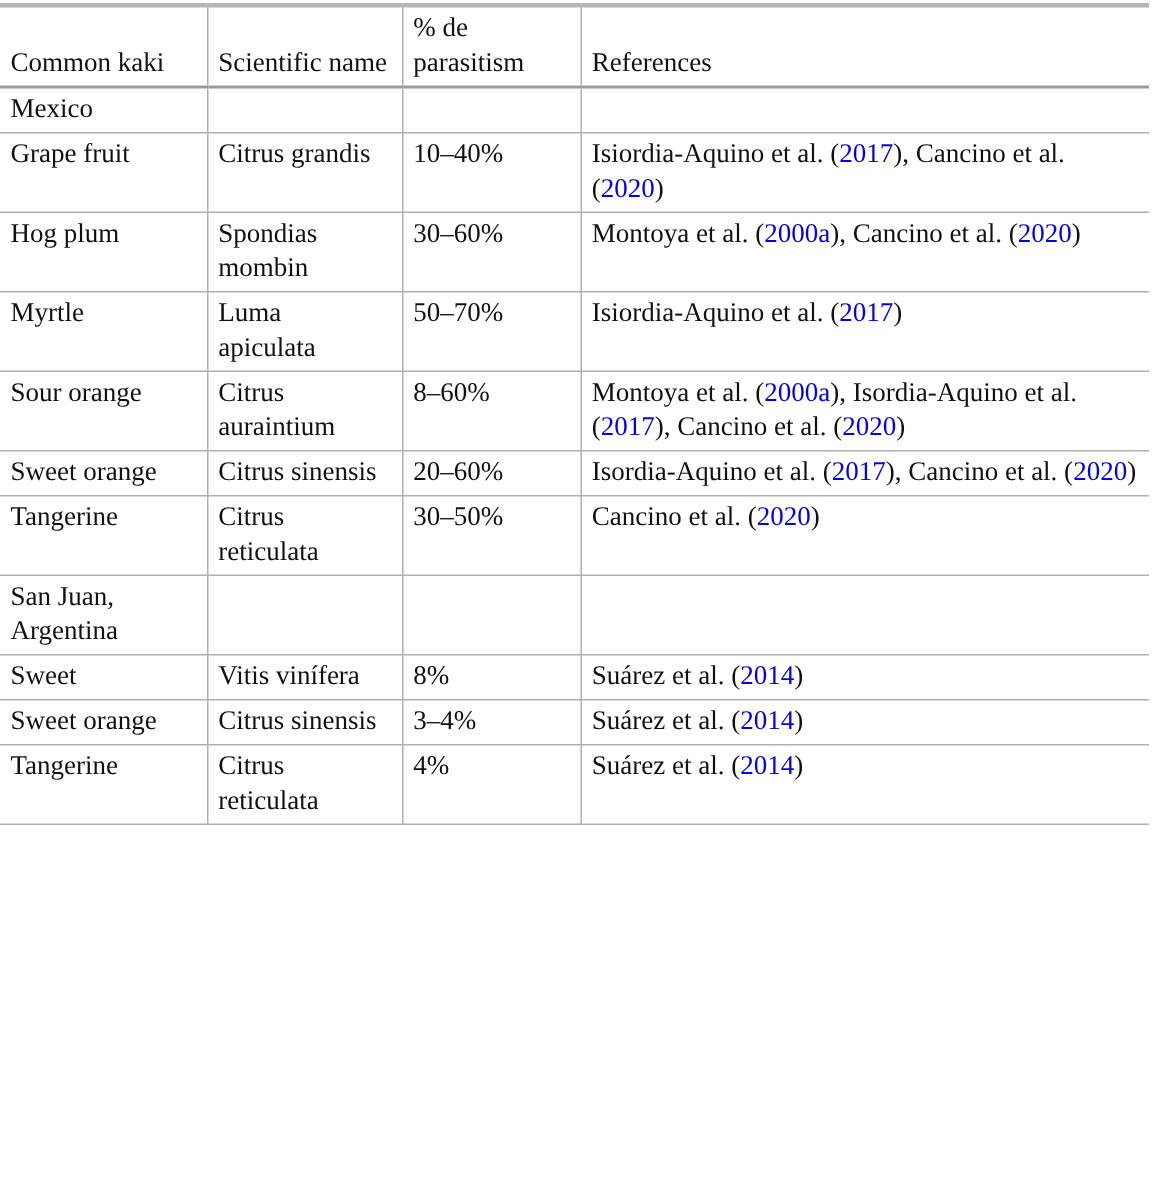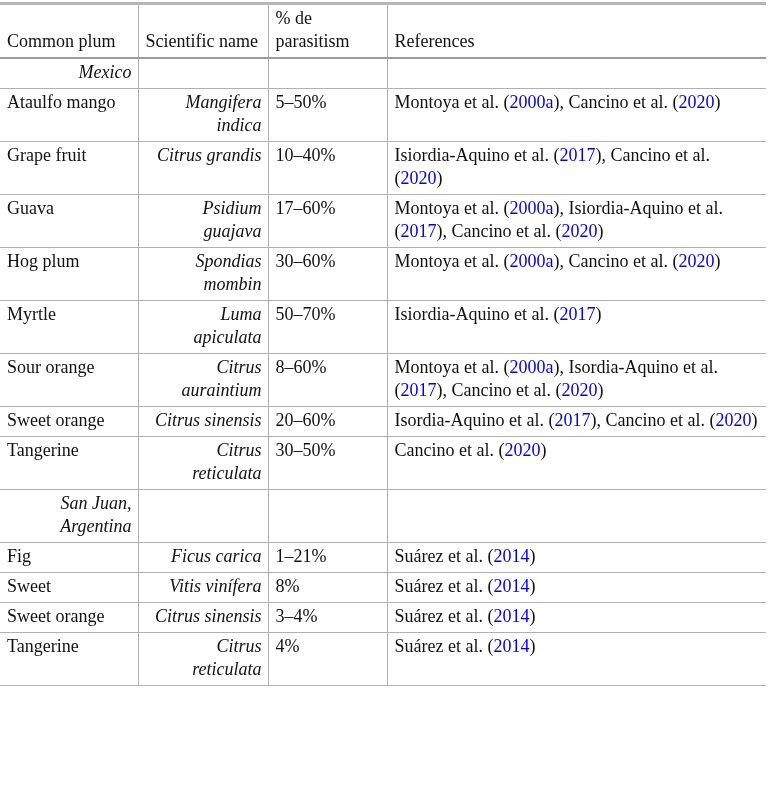--- a/index.html
+++ b/index.html
@@ -34,73 +34,57 @@
   th {
     vertical-align: bottom;
     border-bottom: 2.5px solid #9b9b9b;
   }
   td { vertical-align: top; }
   th:not(:last-child), td:not(:last-child) {
     border-right: 1.5px solid #b0b0b0;
     margin-top: 20px;
   }
   td.scientific-name, td.section-name {
-    font-style: italic;
     white-space: pre-line;
-    text-align: right;
   }
   span.cite {
     color: var(--link, #0000ee);
     cursor: pointer;
   }
 </style>
 </head>
 <body>
 
 <table class="paper-table">
   <colgroup>
     <col class="c1">
       <col class="c2">
       <col class="c3">
       <col class="c4">
   </colgroup>
   <thead>
     <tr>
-      <th>Common plum</th>
+      <th>Common kaki</th>
       <th>Scientific name</th>
       <th>% de parasitism</th>
       <th>References</th>
     </tr>
   </thead>
   <tbody>
       <tr>
         <td class="section-name">Mexico</td>
         <td class="scientific-name"></td>
         <td class="parasitism"></td>
         <td class="references"></td>
       </tr>
       <tr>
-        <td class="common-name">Ataulfo mango</td>
-        <td class="scientific-name">Mangifera
-indica</td>
-        <td class="parasitism">5–50%</td>
-        <td class="references"><span>Montoya et al. (</span><span class="cite">2000a</span><span>), Cancino et al. (</span><span class="cite">2020</span><span>)</span></td>
-      </tr>
-      <tr>
         <td class="common-name">Grape fruit</td>
         <td class="scientific-name">Citrus grandis</td>
         <td class="parasitism">10–40%</td>
         <td class="references"><span>Isiordia-Aquino et al. (</span><span class="cite">2017</span><span>), Cancino et al. (</span><span class="cite">2020</span><span>)</span></td>
-      </tr>
-      <tr>
-        <td class="common-name">Guava</td>
-        <td class="scientific-name">Psidium
-guajava</td>
-        <td class="parasitism">17–60%</td>
-        <td class="references"><span>Montoya et al. (</span><span class="cite">2000a</span><span>), Isiordia-Aquino et al. (</span><span class="cite">2017</span><span>), Cancino et al. (</span><span class="cite">2020</span><span>)</span></td>
       </tr>
       <tr>
         <td class="common-name">Hog plum</td>
         <td class="scientific-name">Spondias
 mombin</td>
         <td class="parasitism">30–60%</td>
         <td class="references"><span>Montoya et al. (</span><span class="cite">2000a</span><span>), Cancino et al. (</span><span class="cite">2020</span><span>)</span></td>
       </tr>
       <tr>
         <td class="common-name">Myrtle</td>
@@ -130,26 +114,20 @@
         <td class="references"><span>Cancino et al. (</span><span class="cite">2020</span><span>)</span></td>
       </tr>
       <tr>
         <td class="section-name">San Juan,
 Argentina</td>
         <td class="scientific-name"></td>
         <td class="parasitism"></td>
         <td class="references"></td>
       </tr>
       <tr>
-        <td class="common-name">Fig</td>
-        <td class="scientific-name">Ficus carica</td>
-        <td class="parasitism">1–21%</td>
-        <td class="references"><span>Suárez et al. (</span><span class="cite">2014</span><span>)</span></td>
-      </tr>
-      <tr>
         <td class="common-name">Sweet</td>
         <td class="scientific-name">Vitis vinífera</td>
         <td class="parasitism">8%</td>
         <td class="references"><span>Suárez et al. (</span><span class="cite">2014</span><span>)</span></td>
       </tr>
       <tr>
         <td class="common-name">Sweet orange</td>
         <td class="scientific-name">Citrus sinensis</td>
         <td class="parasitism">3–4%</td>
         <td class="references"><span>Suárez et al. (</span><span class="cite">2014</span><span>)</span></td>

